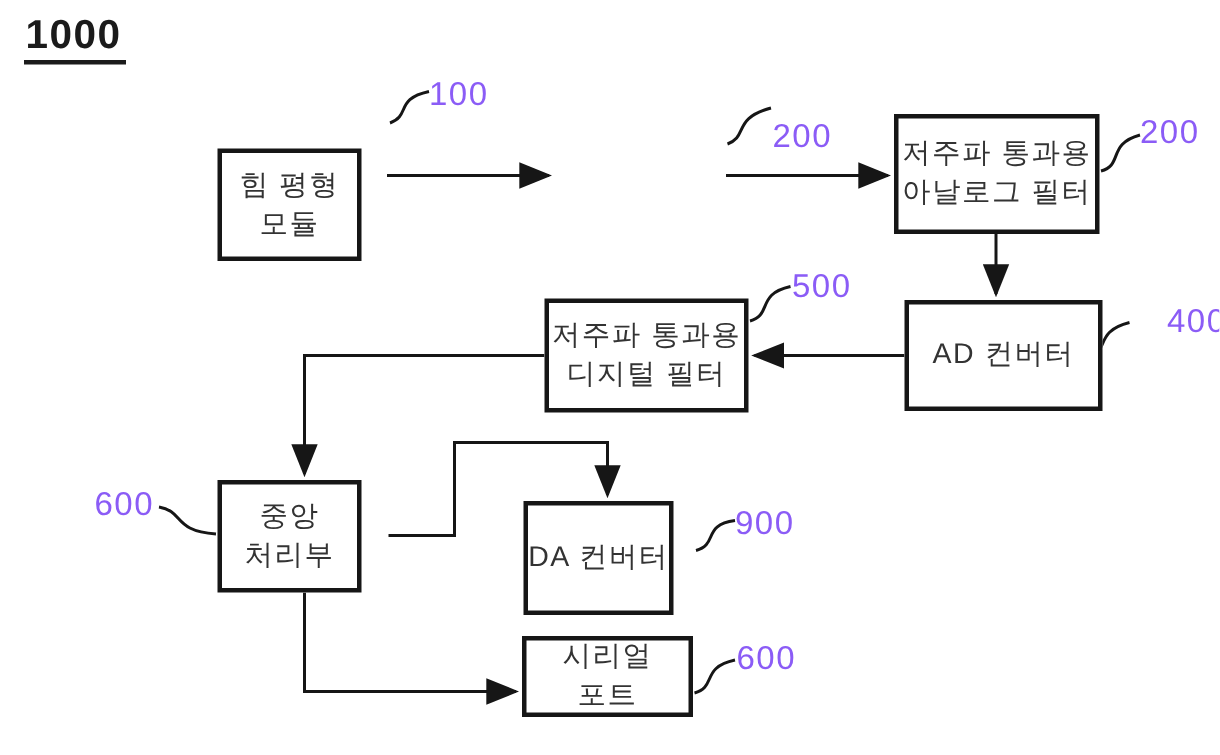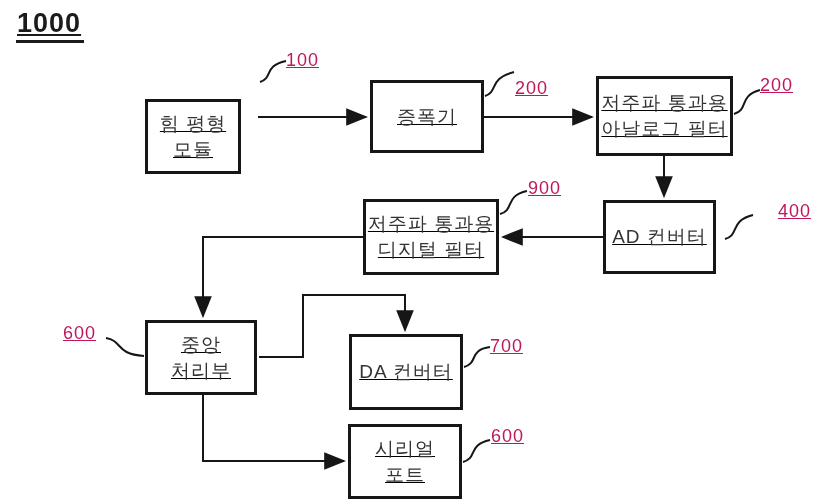--- a/index.html
+++ b/index.html
@@ -34,26 +34,26 @@
   }
   .box-label {
     font-size: 19px;
     line-height: 1.35;
     color: #333333;
     white-space: pre-line;
     letter-spacing: 1px;
   }
   .ref-label {
     position: absolute;
-    font-size: 18px;
-    color: #be185d;
+    font-size: 22px;
+    color: #8b5cf6;
     letter-spacing: 1px;
   }
   #wires { position: absolute; left: 0; top: 0; z-index: 0; }
-  .box, .ref-label, #figure-number { z-index: 1; text-decoration: underline; }
+  .box, .ref-label, #figure-number { z-index: 1; }
 </style>
 </head>
 <body>
 
 <div id="canvas">
 
   <svg id="wires" width="813" height="503" viewBox="0 0 813 503">
     <defs>
       <marker id="arrow" viewBox="0 0 10 8" refX="9" refY="4" markerWidth="11" markerHeight="9" orient="auto">
         <path d="M0,0 L10,4 L0,8 z" fill="#161616"></path>
@@ -77,48 +77,45 @@
     <path d="M 464,367 C 479,363 468,350 490,347" fill="none" stroke="#161616" stroke-width="2"></path>
     <path d="M 463,462 C 478,458 467,445 490,440" fill="none" stroke="#161616" stroke-width="2"></path>
   </svg>
 
   <div id="figure-number">1000</div>
 
   <div class="box" style="left:145px; top:99px; width:96px; height:75px;">
     <span class="box-label">힘 평형
 모듈</span>
   </div>
-  <div class="box" style="left:370px; top:80px; width:114px; height:73px;">
-    <span class="box-label">증폭기</span>
-  </div>
   <div class="box" style="left:596px; top:76px; width:137px; height:80px;">
     <span class="box-label">저주파 통과용
 아날로그 필터</span>
   </div>
-  <div class="box" style="left:603px; top:200px; width:113px; height:74px;">
+  <div class="box" style="left:603px; top:200px; width:132px; height:74px;">
     <span class="box-label">AD 컨버터</span>
   </div>
   <div class="box" style="left:363px; top:199px; width:136px; height:76px;">
     <span class="box-label">저주파 통과용
 디지털 필터</span>
   </div>
-  <div class="box" style="left:145px; top:320px; width:112px; height:75px;">
+  <div class="box" style="left:145px; top:320px; width:96px; height:75px;">
     <span class="box-label">중앙
 처리부</span>
   </div>
-  <div class="box" style="left:349px; top:334px; width:114px; height:76px;">
+  <div class="box" style="left:349px; top:334px; width:100px; height:76px;">
     <span class="box-label">DA 컨버터</span>
   </div>
-  <div class="box" style="left:348px; top:424px; width:114px; height:75px;">
+  <div class="box" style="left:348px; top:424px; width:114px; height:54px;">
     <span class="box-label">시리얼
 포트</span>
   </div>
 
   <div class="ref-label" style="left:286px; top:50px;">100</div>
   <div class="ref-label" style="left:515px; top:58px;margin-top:20px;">200</div>
   <div class="ref-label" style="left:760px; top:75px;">200</div>
   <div class="ref-label" style="left:778px; top:201px;">400</div>
-  <div class="ref-label" style="left:528px; top:178px;">900</div>
+  <div class="ref-label" style="left:528px; top:178px;">500</div>
   <div class="ref-label" style="left:63px; top:323px;">600</div>
-  <div class="ref-label" style="left:490px; top:336px;">700</div>
+  <div class="ref-label" style="left:490px; top:336px;">900</div>
   <div class="ref-label" style="left:491px; top:426px;">600</div>
 
 </div>
 
 </body></html>

